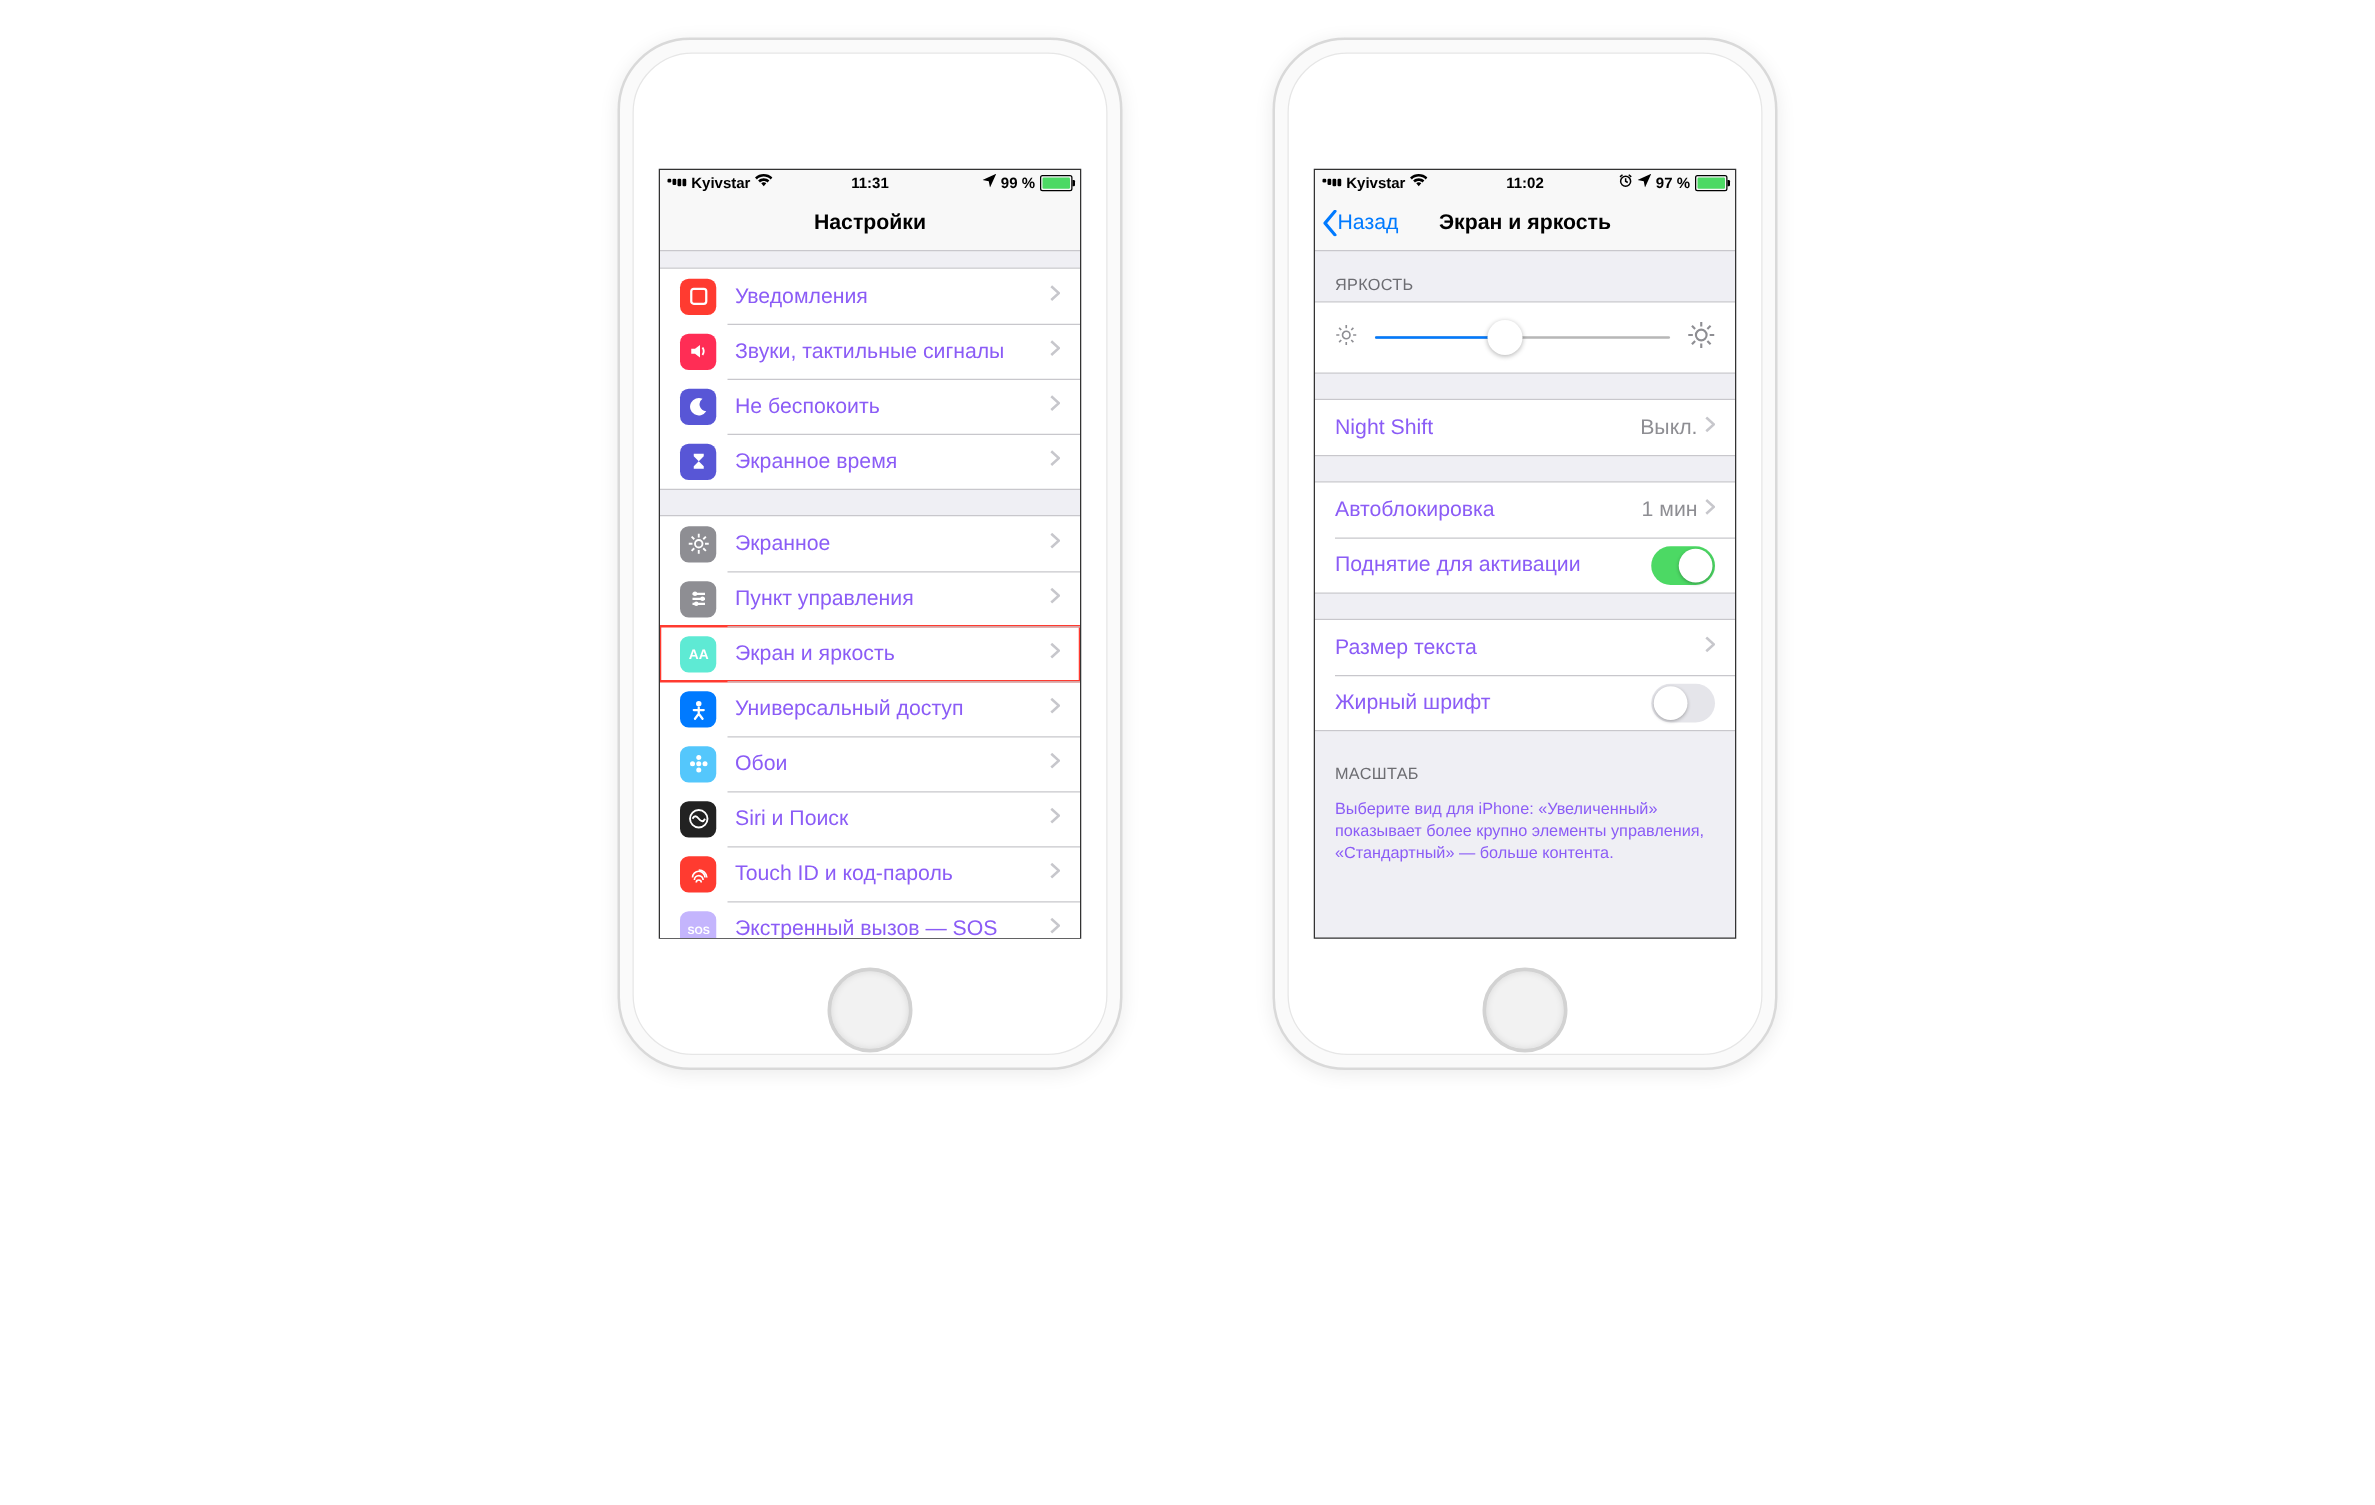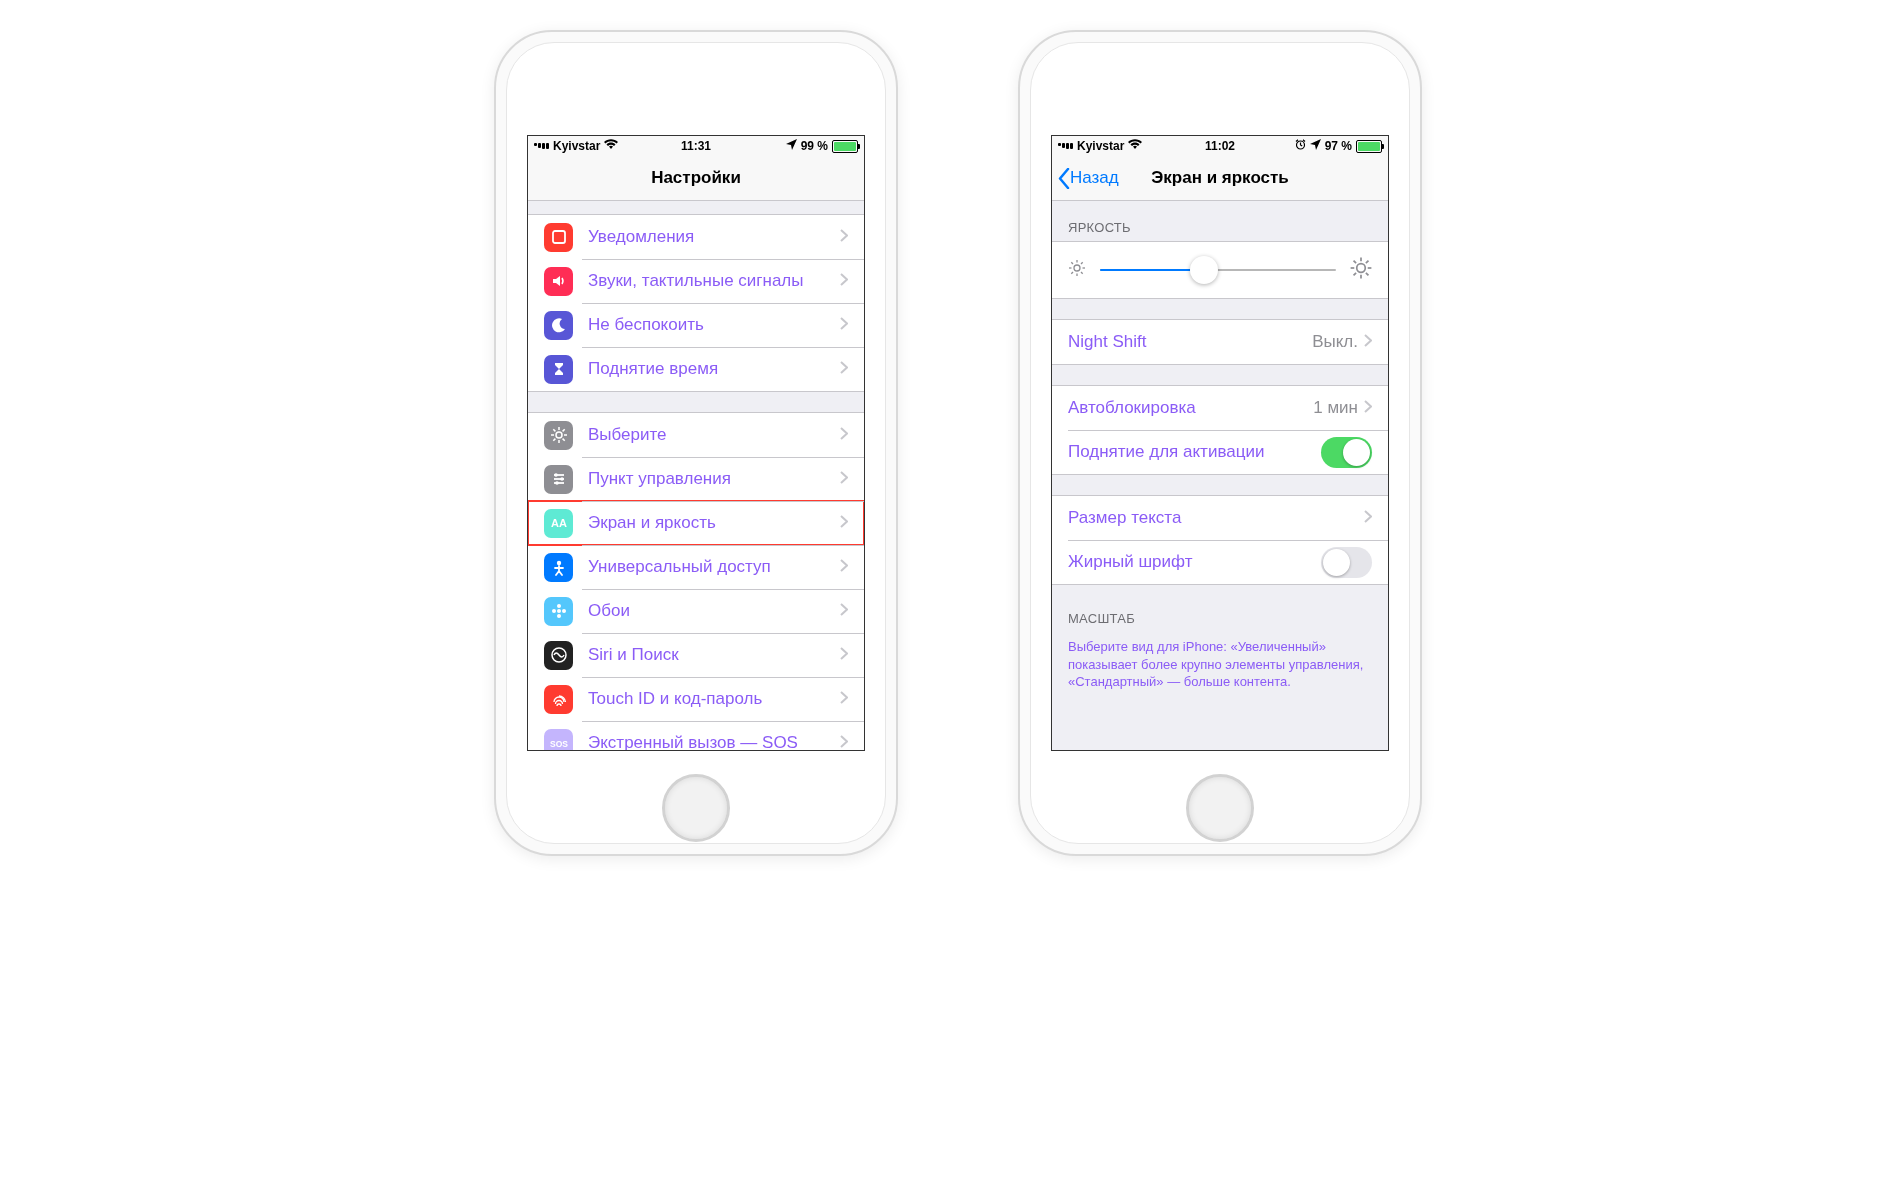--- a/index.html
+++ b/index.html
@@ -138,21 +138,21 @@
                   <span class="chev"><svg width="8" height="13" viewBox="0 0 8 13">
                       <path d="M1 1 L7 6.5 L1 12" fill="none" stroke="#c7c7cc" stroke-width="2"></path>
                     </svg></span>
                 </div>
                 <div class="cell">
                   <span class="icon" style="background:#5856d6">
                     <svg viewBox="0 0 18 18">
                       <path d="M5 3 H13 V5 L9 9 L13 13 V15 H5 V13 L9 9 L5 5 Z" fill="#fff"></path>
                     </svg>
                   </span>
-                  <span class="label">Поднятие время</span>
+                  <span class="label">Экранное время</span>
                   <span class="chev"><svg width="8" height="13" viewBox="0 0 8 13">
                       <path d="M1 1 L7 6.5 L1 12" fill="none" stroke="#c7c7cc" stroke-width="2"></path>
                     </svg></span>
                 </div>
               </div>
             </div>
             <div class="group">
               <div class="cells">
                 <div class="cell">
                   <span class="icon" style="background:#8e8e93">
@@ -163,21 +163,21 @@
                         <line x1="9" y1="14" x2="9" y2="17"></line>
                         <line x1="1" y1="9" x2="4" y2="9"></line>
                         <line x1="14" y1="9" x2="17" y2="9"></line>
                         <line x1="3.3" y1="3.3" x2="5.4" y2="5.4"></line>
                         <line x1="12.6" y1="12.6" x2="14.7" y2="14.7"></line>
                         <line x1="3.3" y1="14.7" x2="5.4" y2="12.6"></line>
                         <line x1="12.6" y1="5.4" x2="14.7" y2="3.3"></line>
                       </g>
                     </svg>
                   </span>
-                  <span class="label">Выберите</span>
+                  <span class="label">Экранное</span>
                   <span class="chev"><svg width="8" height="13" viewBox="0 0 8 13">
                       <path d="M1 1 L7 6.5 L1 12" fill="none" stroke="#c7c7cc" stroke-width="2"></path>
                     </svg></span>
                 </div>
                 <div class="cell">
                   <span class="icon" style="background:#8e8e93">
                     <svg viewBox="0 0 18 18">
                       <g stroke="#fff" stroke-width="1.8">
                         <line x1="4" y1="5" x2="14" y2="5"></line>
                         <line x1="4" y1="9" x2="14" y2="9"></line>

